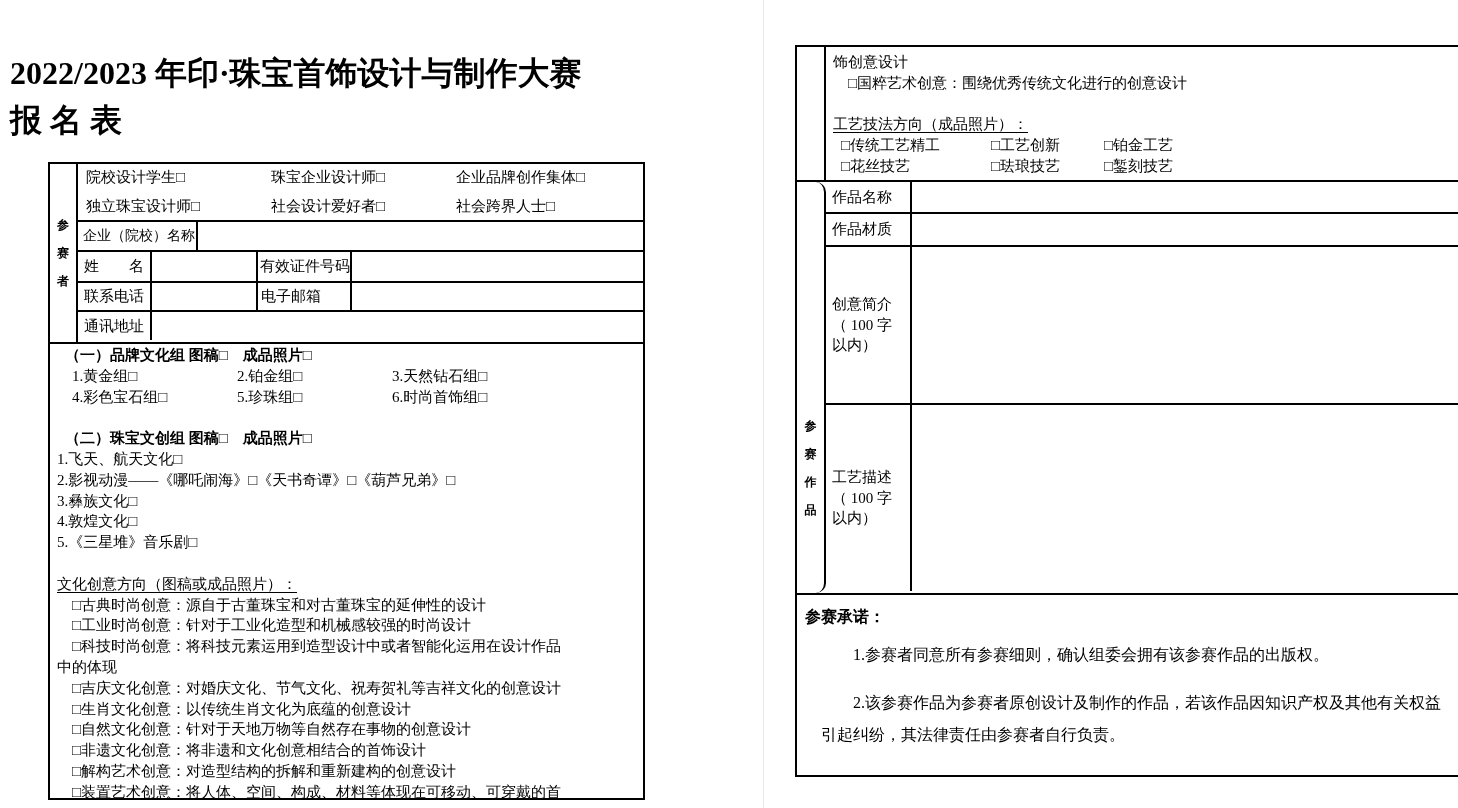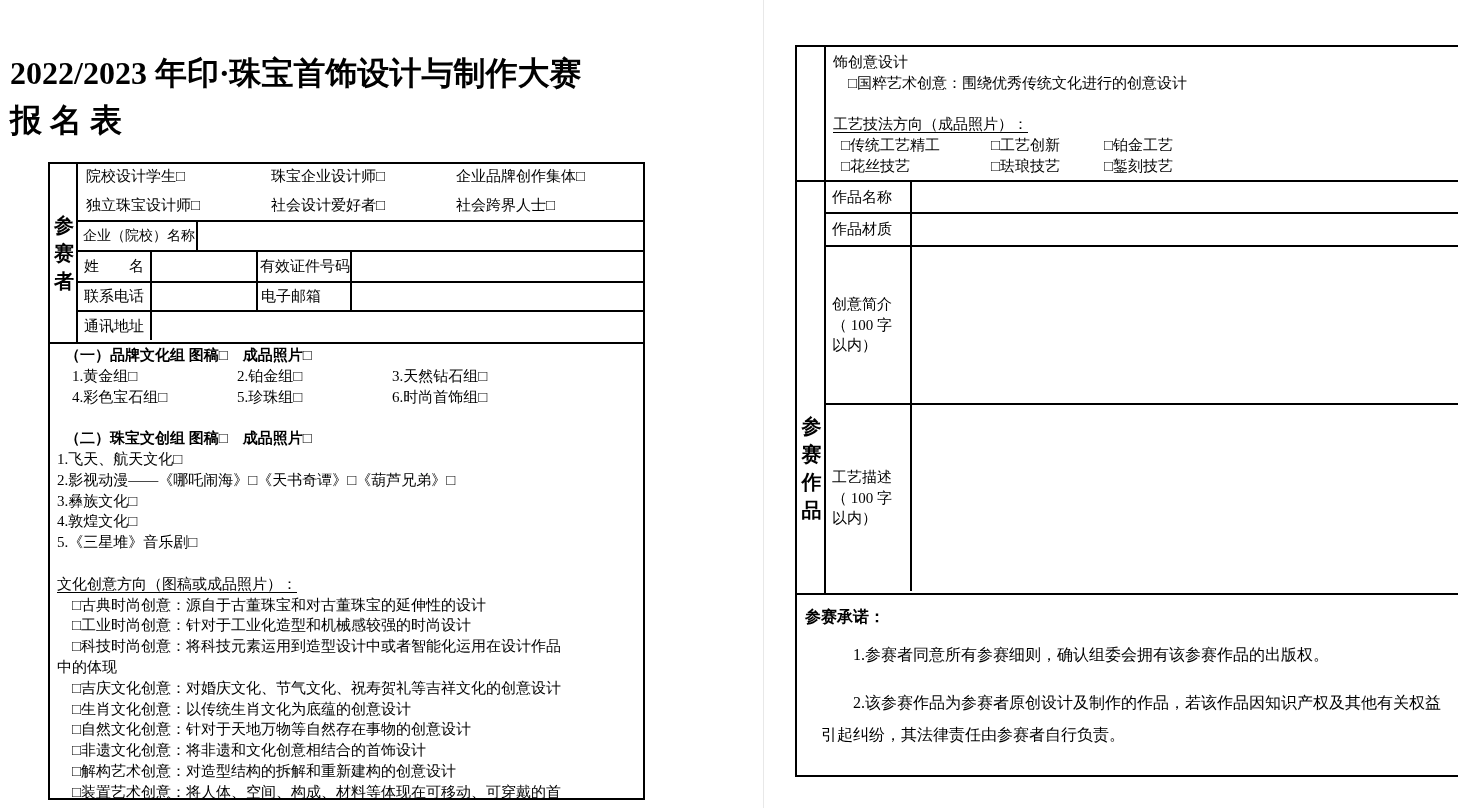--- a/index.html
+++ b/index.html
@@ -21,32 +21,32 @@
   .tbl-left  { left:48px; top:162px; width:597px; height:638px; }
   .tbl-right { left:31px; top:45px;  width:677px; height:732px; }
 
   .sec { display:flex; width:100%; }
   .bb { border-bottom:2px solid #000; }
   .br { border-right:2px solid #000; }
 
   .vh { width:28px; flex:0 0 28px; border-right:2px solid #000; display:flex;
         align-items:center; justify-content:center; overflow:hidden; }
   .vh-r { width:29px; flex:0 0 29px; }
-  .vtext { width:18px; font-size:20px; font-weight:bold; line-height:28px;
-           word-break:break-all; text-align:left; }
-  .vh-work { align-items:flex-start; }
+  .vtext { width:18px; font-size:12px; font-weight:bold; line-height:28px;
+           word-break:break-all; text-align:center; }
+  .vh-work { align-items:flex-start;border-radius:10px; }
   .vh-work .vtext { margin-top:230px; }
 
   .sec-body { flex:1 1 auto; display:flex; flex-direction:column; min-width:0; }
   .row { display:flex; width:100%; overflow:hidden; }
   .c { overflow:hidden; display:flex; align-items:center; font-size:15px; }
   .lbl { padding-left:6px; white-space:nowrap; }
   .flex1 { flex:1 1 auto; }
 
-  .types-cell { flex:1 1 auto; display:flex; flex-direction:column; justify-content:center;font-family:Liberation Mono, monospace; }
+  .types-cell { flex:1 1 auto; display:flex; flex-direction:column; justify-content:center; }
   .types-row { display:grid; grid-template-columns:185px 185px 1fr; padding-left:8px;
                font-size:15px; line-height:29px; white-space:nowrap; }
 
   .cat-content { flex:1 1 auto; min-width:0; padding:1px 2px 0 7px; font-size:15px;
                  line-height:20.8px; overflow:hidden; }
   .line { white-space:nowrap; overflow:hidden; }
   .bold { font-weight:bold; }
   .t-ind { padding-left:8px; }
   .ind { padding-left:15px; }
   .uline { text-decoration:underline; text-underline-offset:3px; }

